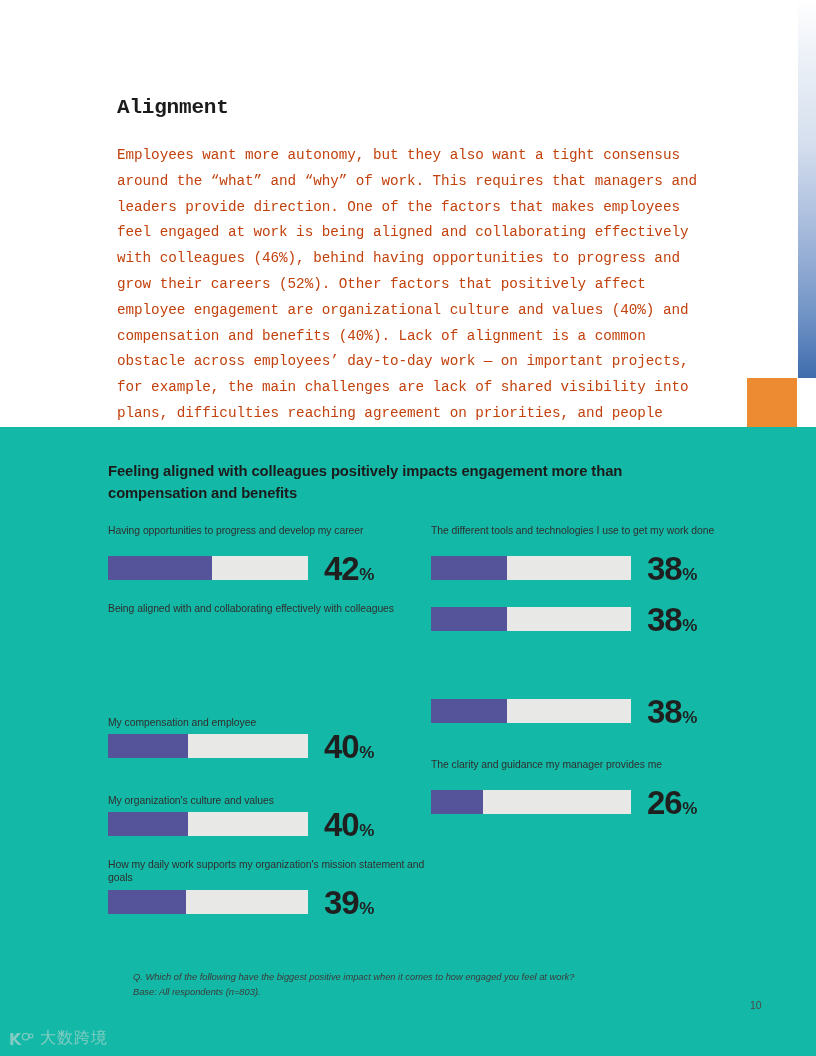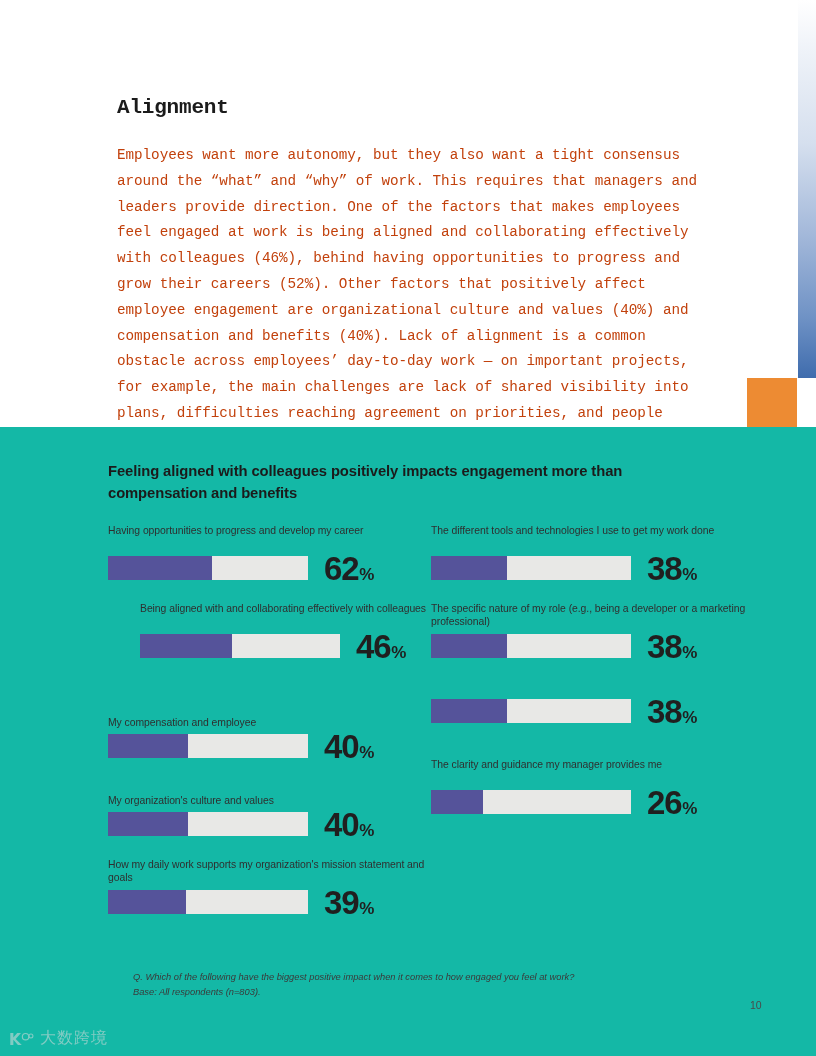--- a/index.html
+++ b/index.html
@@ -222,31 +222,25 @@
     <div class="chart-title">Feeling aligned with colleagues positively impacts engagement more than compensation and benefits</div>
 
     <div class="bars-grid">
       <div class="bar-col left" id="col-left">
           <div class="bar-item" style="top: 0px;">
             <div class="bar-label">Having opportunities to progress and develop my career</div>
             <div class="bar-row">
               <div class="bar-track" style="background: rgb(232, 232, 230);">
                 <div class="bar-fill" style="width: 104px; background: rgb(85, 83, 154);"></div>
               </div>
-              <div class="bar-value"><span>62</span><span class="pct">%</span></div>
-            </div>
-          </div>
-          <div class="bar-item" style="top: 78px; margin-left: 32px;">
+              <div class="bar-value"><span>42</span><span class="pct">%</span></div>
+            </div>
+          </div>
+          <div class="bar-item" style="top: 78px;">
             <div class="bar-label">Being aligned with and collaborating effectively with colleagues</div>
-            <div class="bar-row">
-              <div class="bar-track" style="background: rgb(232, 232, 230);">
-                <div class="bar-fill" style="width: 92px; background: rgb(85, 83, 154);"></div>
-              </div>
-              <div class="bar-value"><span>46</span><span class="pct">%</span></div>
-            </div>
           </div>
           <div class="bar-item" style="top: 178px;">
             <div class="bar-label one-line">My compensation and employee</div>
             <div class="bar-row">
               <div class="bar-track" style="background: rgb(232, 232, 230);">
                 <div class="bar-fill" style="width: 80px; background: rgb(85, 83, 154);"></div>
               </div>
               <div class="bar-value"><span>40</span><span class="pct">%</span></div>
             </div>
           </div>
@@ -273,21 +267,20 @@
           <div class="bar-item" style="top: 0px;">
             <div class="bar-label">The different tools and technologies I use to get my work done</div>
             <div class="bar-row">
               <div class="bar-track" style="background: rgb(232, 232, 230);">
                 <div class="bar-fill" style="width: 76px; background: rgb(85, 83, 154);"></div>
               </div>
               <div class="bar-value"><span>38</span><span class="pct">%</span></div>
             </div>
           </div>
           <div class="bar-item" style="top: 78px;">
-            <div class="bar-label">The specific nature of my role (e.g., being a developer or a marketing professional)</div>
             <div class="bar-row">
               <div class="bar-track" style="background: rgb(232, 232, 230);">
                 <div class="bar-fill" style="width: 76px; background: rgb(85, 83, 154);"></div>
               </div>
               <div class="bar-value"><span>38</span><span class="pct">%</span></div>
             </div>
           </div>
           <div class="bar-item" style="top: 170px;">
             <div class="bar-row">
               <div class="bar-track" style="background: rgb(232, 232, 230);">

